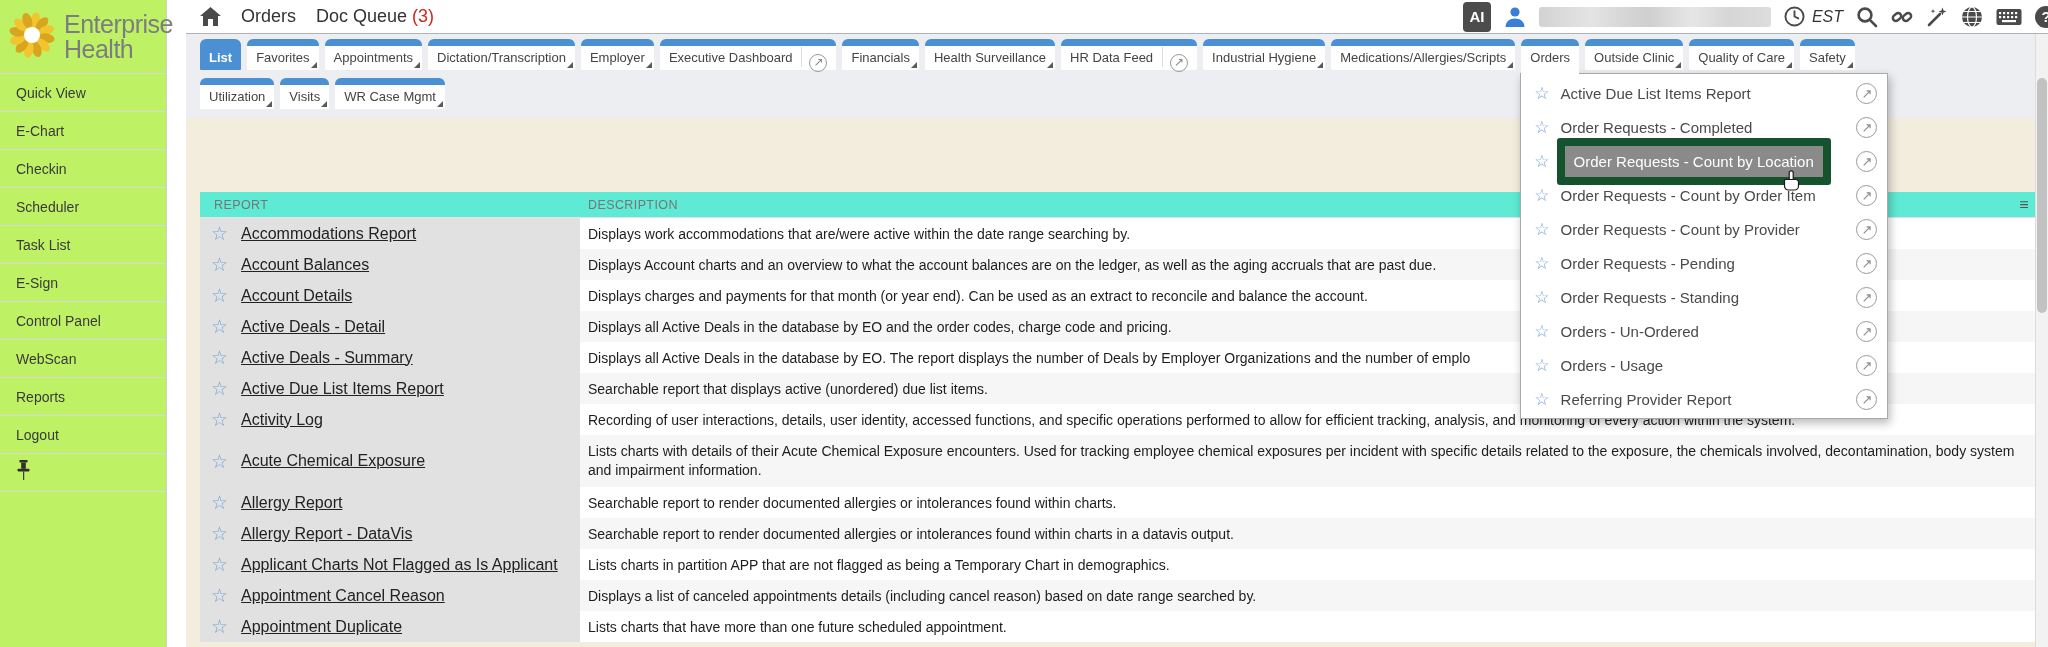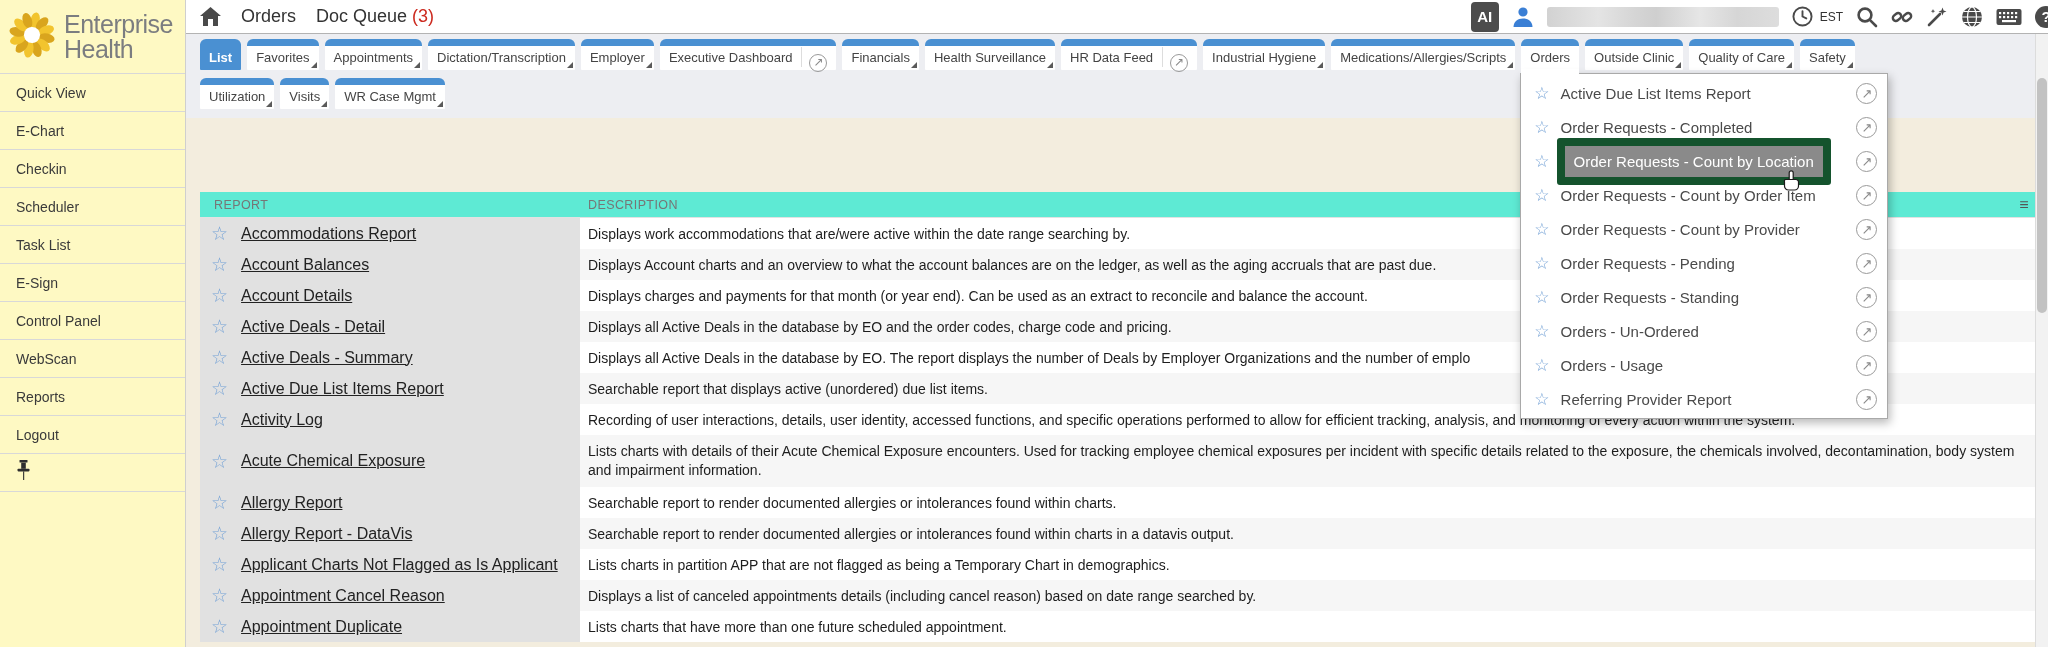--- a/index.html
+++ b/index.html
@@ -2,42 +2,42 @@
 <html><head>
 <meta charset="utf-8">
 <style>
   * { box-sizing: border-box; }
   html,body { margin:0; padding:0; }
   body {
     width:2048px; height:647px; overflow:hidden; position:relative;
     font-family:"Liberation Sans", sans-serif; background:#fff; color:#333;
   }
   
-  #sidebar { position:absolute; left:0; top:0; width:186px; height:647px; background:#fef9c3;
+  #sidebar { position:absolute; left:0; top:0; width:167px; height:647px; background:#bef264;
              border-right:1px solid #cfcfcf; z-index:5; }
   .logo { height:73px; display:flex; align-items:center; padding-left:8px; }
   .logo-text { color:#7b7d80; font-size:25px; line-height:25px; margin-left:8px; letter-spacing:-0.5px; }
   .nav { border-top:1px solid #d8d8d8; }
   .nav-item { height:38px; line-height:38px; padding-left:16px; font-size:14px; color:#3a3a3a;
               border-bottom:1px solid #d8d8d8; cursor:pointer; }
   .pin-row { height:38px; display:flex; align-items:center; padding-left:16px;
              border-bottom:1px solid #d8d8d8; cursor:pointer; }
   
   #topbar { position:absolute; left:186px; top:0; right:0; height:33px; background:#fff;
             display:flex; align-items:center; overflow:hidden; }
   .crumbs { display:flex; align-items:center; }
   .home-btn { margin-left:14px; display:flex; cursor:pointer; }
   .crumb { font-size:18px; color:#333; margin-left:20px; cursor:pointer; }
   .crumb-count { font-size:18px; color:#cc2a1f; margin-left:5px; }
   .tb-right { margin-left:auto; display:flex; align-items:center; gap:13px; padding-right:0; }
   .ai-badge { width:28px; height:30px; background:#4c4c4c; border-radius:4px; color:#fff;
               font-weight:bold; font-size:15px; display:flex; align-items:center; justify-content:center; }
   .blur-name { width:232px; height:20px; border-radius:3px;
                background:linear-gradient(90deg,#d2d2d2,#e4e4e4 22%,#d5d5d5 38%,#cfcfcf 47%,#e6e6e6 66%,#d6d6d6 82%,#dddddd); }
-  .est-label { font-size:12px; color:#333; margin-left:-6px; }
+  .est-label { font-size:16px; color:#333; margin-left:-6px;font-style:italic; }
   .tb-icon { display:flex; align-items:center; cursor:pointer; }
   .help-badge { width:22px; height:22px; border-radius:50%; background:#4a4a4a; color:#fff;
                 font-weight:bold; font-size:15px; display:flex; align-items:center; justify-content:center;
                 margin-right:-9px; }
   
   #tabstrip { position:absolute; left:186px; top:33px; right:0; height:92px; background:#edeef2;
               border-top:1px solid #b3b3b3; }
   .tab-row { display:flex; flex-wrap:nowrap; white-space:nowrap; padding-left:14px; }
   .tab-row.r1 { padding-top:5px; }
   .tab-row.r2 { padding-top:8px; }

